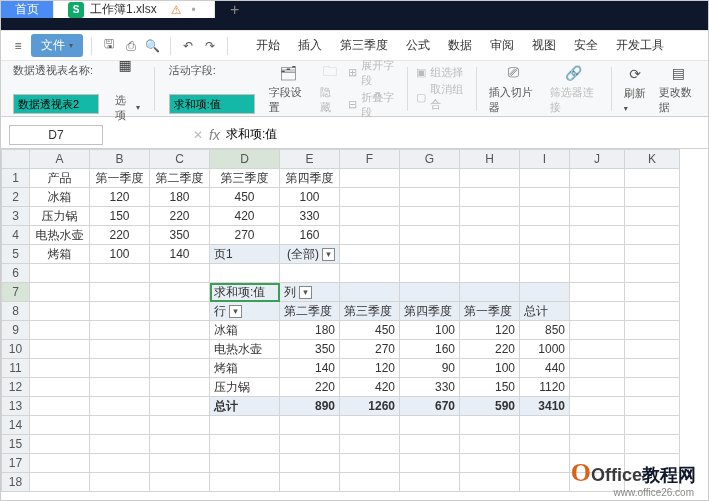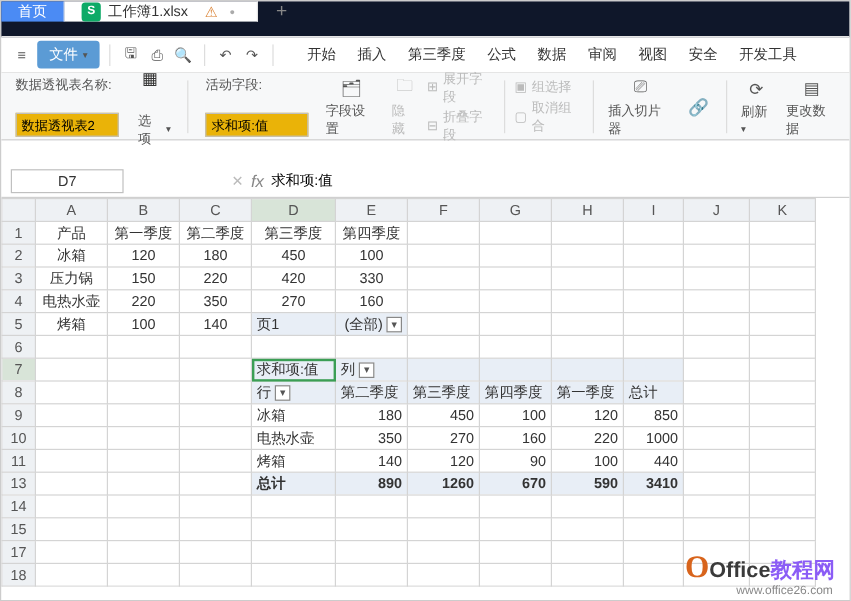--- a/index.html
+++ b/index.html
@@ -20,31 +20,31 @@
 .menu-btn { display: flex; align-items: center; gap: 4px; background: #5b9bd5; color: #fff; padding: 3px 10px; border-radius: 3px; font-size: 12px; }
 .sep { width: 1px; height: 18px; background: #ddd; margin: 0 4px; }
 .tb-ico { width: 18px; text-align: center; color: #555; }
 .menu-items { display: flex; gap: 18px; margin-left: 20px; font-size: 12px; }
 .menu-items span { cursor: default; }
 
 
 .ribbon { height: 56px; display: flex; align-items: center; background: #f7f8f9; border-bottom: 1px solid #d0d0d0; padding: 0 6px; gap: 4px; }
 .rib-group { display: flex; flex-direction: column; gap: 16px; align-items: flex-start; padding: 0 6px; }
 .rib-label { font-size: 11px; color: #555; }
-.rib-input { height: 20px; border: 1px solid #c0c0c0; padding: 0 4px; font-size: 11px; background: #eab308; width: 86px; }
+.rib-input { height: 20px; border: 1px solid #c0c0c0; padding: 0 4px; font-size: 11px; background: #14b8a6; width: 86px; }
 .rib-opt { display: flex; align-items: center; gap: 2px; font-size: 11px; color: #555; margin-top: 2px; }
 .rib-vsep { width: 1px; height: 44px; background: #ddd; margin: 0 4px; }
 .rib-btn { display: flex; flex-direction: column; align-items: center; gap: 2px; padding: 2px 4px; font-size: 11px; color: #555; }
 .rib-btn.dis { color: #bbb; }
 .rib-ico { width: 20px; height: 20px; display: flex; align-items: center; justify-content: center; font-size: 14px; }
 .rib-mini { display: flex; flex-direction: column; gap: 2px; font-size: 11px; color: #bbb; }
 .rib-mini div { display: flex; align-items: center; gap: 4px; }
 
 
-.fbar { height: 28px; display: flex; align-items: center; border-bottom: 1px solid #d0d0d0; margin-top: 20px; }
+.fbar { height: 28px; display: flex; align-items: center; border-bottom: 1px solid #d0d0d0; margin-top: 4px; }
 .namebox { width: 94px; height: 20px; border: 1px solid #c0c0c0; margin-left: 8px; padding: 0 6px; display: flex; align-items: center; justify-content: center; font-size: 12px; }
 .fx-area { display: flex; align-items: center; gap: 6px; margin-left: 90px; }
 .fx-ico { font-style: italic; font-size: 14px; color: #888; }
 .formula-in { border: none; outline: none; font-size: 12px; width: 300px; }
 
 
 .grid { position: relative; overflow: hidden; }
 table.sheet { border-collapse: collapse; table-layout: fixed; }
 .sheet th, .sheet td { border: 1px solid #d4d4d4; height: 19px; font-size: 12px; padding: 0 4px; white-space: nowrap; overflow: hidden; }
 .sheet th.rowh { width: 28px; background: #eef1f4; text-align: center; font-weight: normal; color: #555; }
@@ -54,21 +54,21 @@
 .ta-c { text-align: center; margin-left: 12px; } .ta-r { text-align: right; } .ta-l { text-align: left; }
 .pv-hdr { background: #e8eef6; }
 .pv-total { background: #e8eef6; font-weight: bold; }
 .sel-cell { outline: 2px solid #3b9e55; outline-offset: -2px; }
 .dd { display: inline-block; width: 13px; height: 13px; border: 1px solid #888; background: #fff; font-size: 9px; line-height: 11px; text-align: center; color: #555; margin-left: 3px; vertical-align: middle; }
 
 
 .wm { position: absolute; right: 12px; bottom: 12px; font-size: 18px; font-weight: bold; }
 .wm .o { color: #d8641c; font-size: 26px; font-family: Georgia, serif; }
 .wm .t1 { color: #3a3a3a; }
-.wm .t2 { color: #8b5cf6; }
+.wm .t2 { color: #0f172a; }
 .wm-url { position: absolute; right: 14px; bottom: 2px; font-size: 10px; color: #888; }
 
 th.colh.sel { background: #d8e4d8; }
 th.rowh.sel { background: #d8e4d8; }
 .small-caret { font-size: 8px; color: #555; }
 </style>
 </head>
 <body>
 
 <div class="tabs">
@@ -159,20 +159,21 @@
         <span>取消组合</span>
       </div>
   </div>
   <div class="rib-vsep"></div>
   <div class="rib-btn">
     <span class="rib-ico">⎚</span>
     <span>插入切片器</span>
   </div>
   <div class="rib-btn dis">
     <span class="rib-ico">🔗</span>
+    <span>筛选器连接</span>
   </div>
   <div class="rib-vsep"></div>
   <div class="rib-btn">
     <span class="rib-ico">⟳</span>
     <div><span>刷新</span><span class="small-caret">▾</span></div>
   </div>
   <div class="rib-btn">
     <span class="rib-ico">▤</span>
     <span>更改数据</span>
   </div>
@@ -354,20 +355,34 @@
   <td class="ta-l">烤箱</td>
   <td class="ta-r">140</td>
           <td class="ta-r">120</td>
           <td class="ta-r">90</td>
           <td class="ta-r">100</td>
           <td class="ta-r">440</td>
   <td></td>
           <td></td>
         </tr>
 <tr>
+          <th class="rowh">12</th>
+          <td></td>
+          <td></td>
+          <td></td>
+  <td class="ta-l">压力锅</td>
+  <td class="ta-r">220</td>
+          <td class="ta-r">420</td>
+          <td class="ta-r">330</td>
+          <td class="ta-r">150</td>
+          <td class="ta-r">1120</td>
+  <td></td>
+          <td></td>
+        </tr>
+<tr>
           <th class="rowh">13</th>
           <td></td>
           <td></td>
           <td></td>
   <td class="pv-total ta-l">总计</td>
   <td class="pv-total ta-r">890</td>
           <td class="pv-total ta-r">1260</td>
           <td class="pv-total ta-r">670</td>
           <td class="pv-total ta-r">590</td>
           <td class="pv-total ta-r">3410</td>

